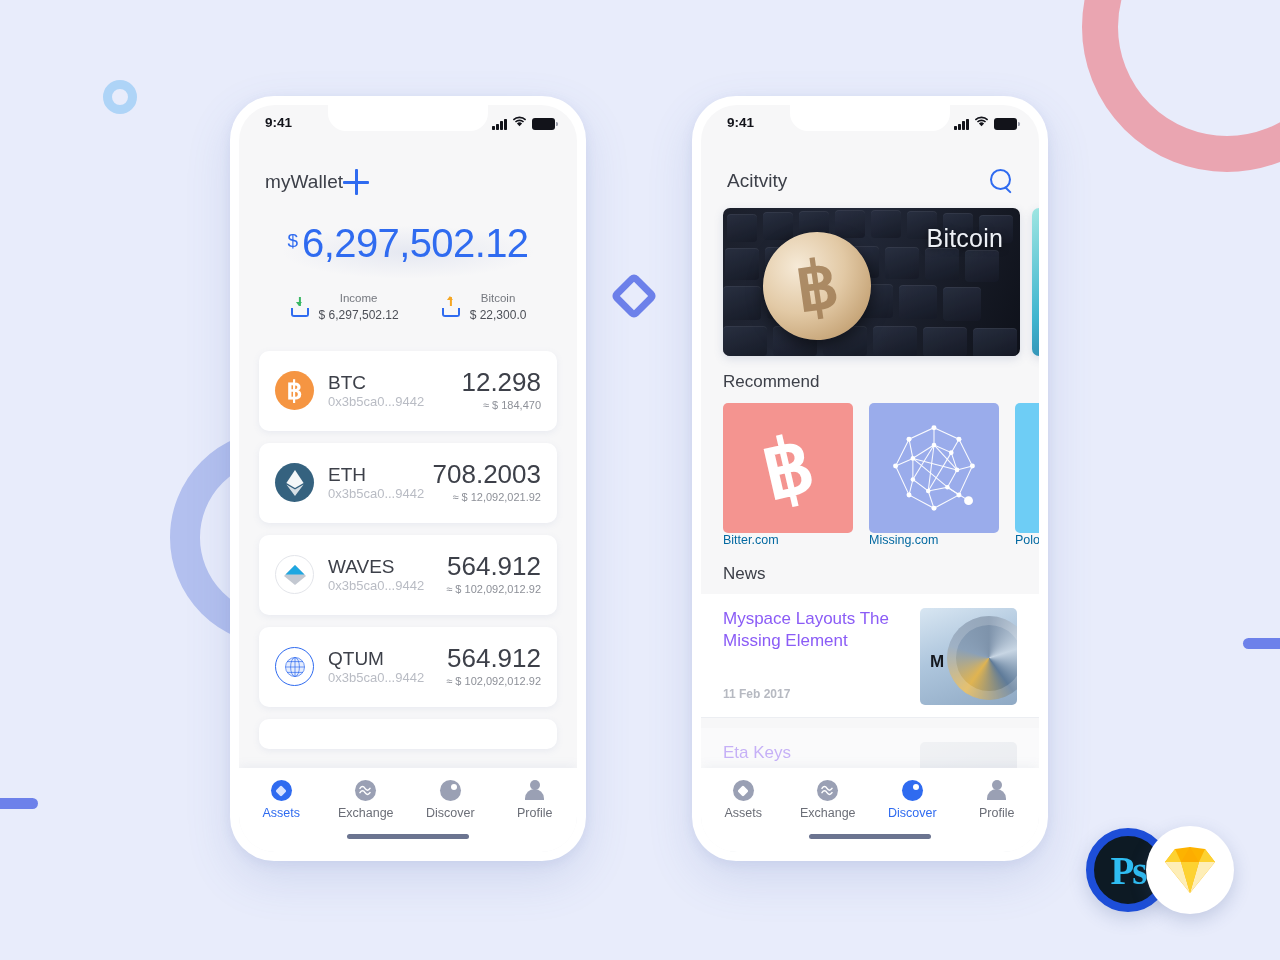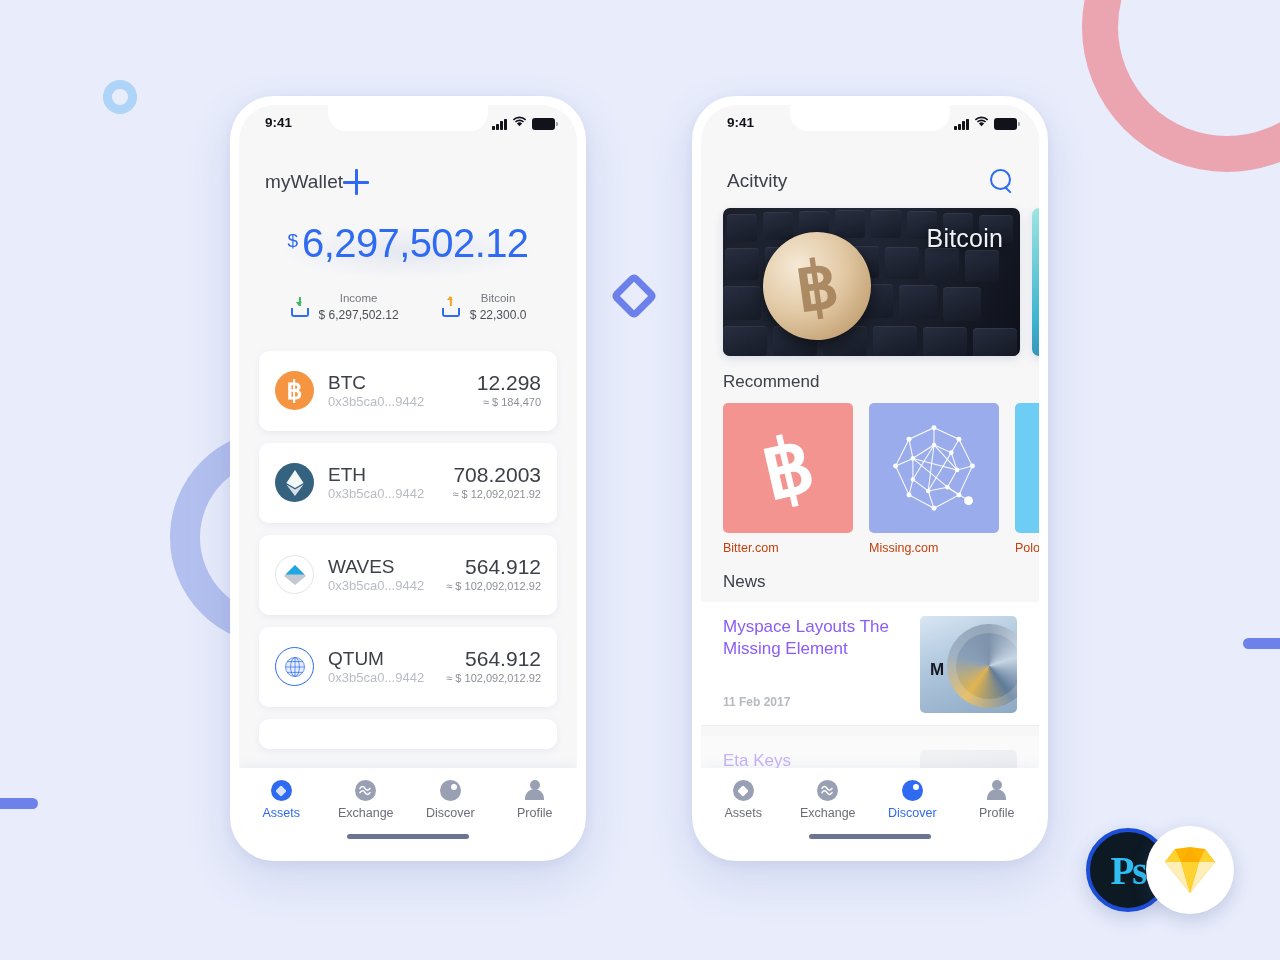--- a/index.html
+++ b/index.html
@@ -165,21 +165,21 @@
   .coin { width:39px; height:39px; border-radius:50%; flex:0 0 39px; position:relative;
           display:flex; align-items:center; justify-content:center; overflow:hidden; }
   .coin-btc { background:#f59542; color:#fff; font-size:25px; font-weight:bold; }
   .coin-eth { background:#35627f; }
   .coin-waves { background:#fff; border:1.4px solid #e3e5ea; }
   .coin-qtum { background:#fff; border:1.4px solid #2f6bf0; }
   .asset-mid { margin-left: 14px; flex: 1; min-width:0; }
   .asset-sym { font-size: 19px; color:#3d4049; line-height:1.15; }
   .asset-addr { font-size: 13px; color:#b9bcc4; line-height:1.25; }
   .asset-right { text-align: right; }
-  .asset-amt { font-size: 21px; color:#3d4049; line-height:1.15;text-align:right; }
+  .asset-amt { font-size: 26px; color:#3d4049; line-height:1.15;text-align:right; }
   .asset-usd { font-size: 11px; color:#8d9098; line-height:1.4; }
 
   
   .tabbar {
     position:absolute; left:0; right:0; bottom:0; height: 84px;
     background:#fff;
     box-shadow: 0 -2px 10px rgba(120,135,180,.10);
     z-index: 7;
   }
   .tabs { display:flex; padding-top: 12px; }
@@ -261,21 +261,21 @@
   .sec-title { font-size: 17px; color:#3d4049; padding: 16px 0 0 22px; }
   .rec-row { display:flex; gap: 16px; padding: 11px 0 0 22px; }
   .rec-item { flex: 0 0 130px; cursor:pointer; }
   .rec-tile {
     width:130px; height:130px; border-radius:5px;
     display:flex; align-items:center; justify-content:center;
   }
   .rec-1 { background:#f49490; }
   .rec-2 { background:#9aaceb; }
   .rec-3 { background:#6ecdf5; }
-  .rec-lbl { font-size: 12.5px; color:#c2410c; padding-top: 8px; }
+  .rec-lbl { font-size: 12.5px; color:#0369a1; padding-top: 0; }
   .btc-glyph { color:#fff; font-size: 78px; font-weight:bold; transform: rotate(-13deg); line-height:1; }
 
   .news-head { font-size: 17px; color:#3d4049; padding: 17px 0 0 22px; }
   .news-item {
     margin: 10px 0 0 0; background:#fff; padding: 14px 22px 12px 22px;
     display:flex; align-items:flex-start; gap: 14px; cursor:pointer;
     border-bottom: 1px solid #eceef2;
   }
   .news-text { flex:1; }
   .news-title { font-size: 17px; color:#8b5cf6; line-height: 1.32; }
@@ -301,21 +301,21 @@
     width:56px; height:56px; border-radius:50%; background:#aab0bc;
   }
 
   
   .badge {
     position:absolute; border-radius:50%;
     display:flex; align-items:center; justify-content:center;
   }
   .ps-badge {
     left:1086px; top:828px; width:84px; height:84px;
-    background:#0d1a24; border:4px solid #1d4ed8;
+    background:#0d1a24; border:8px solid #1d4ed8;
     color:#2fbdf2; font-size:39px; font-weight:bold; letter-spacing:-2px;
     font-family:"Liberation Serif", serif;
     box-shadow:0 6px 18px rgba(60,80,140,.22);
   }
   .sk-badge {
     left:1146px; top:826px; width:88px; height:88px;
     background:#fff; box-shadow:0 6px 18px rgba(60,80,140,.22);
   }
   .sk-gem { width:52px; height:48px; position:relative; }
 </style>

